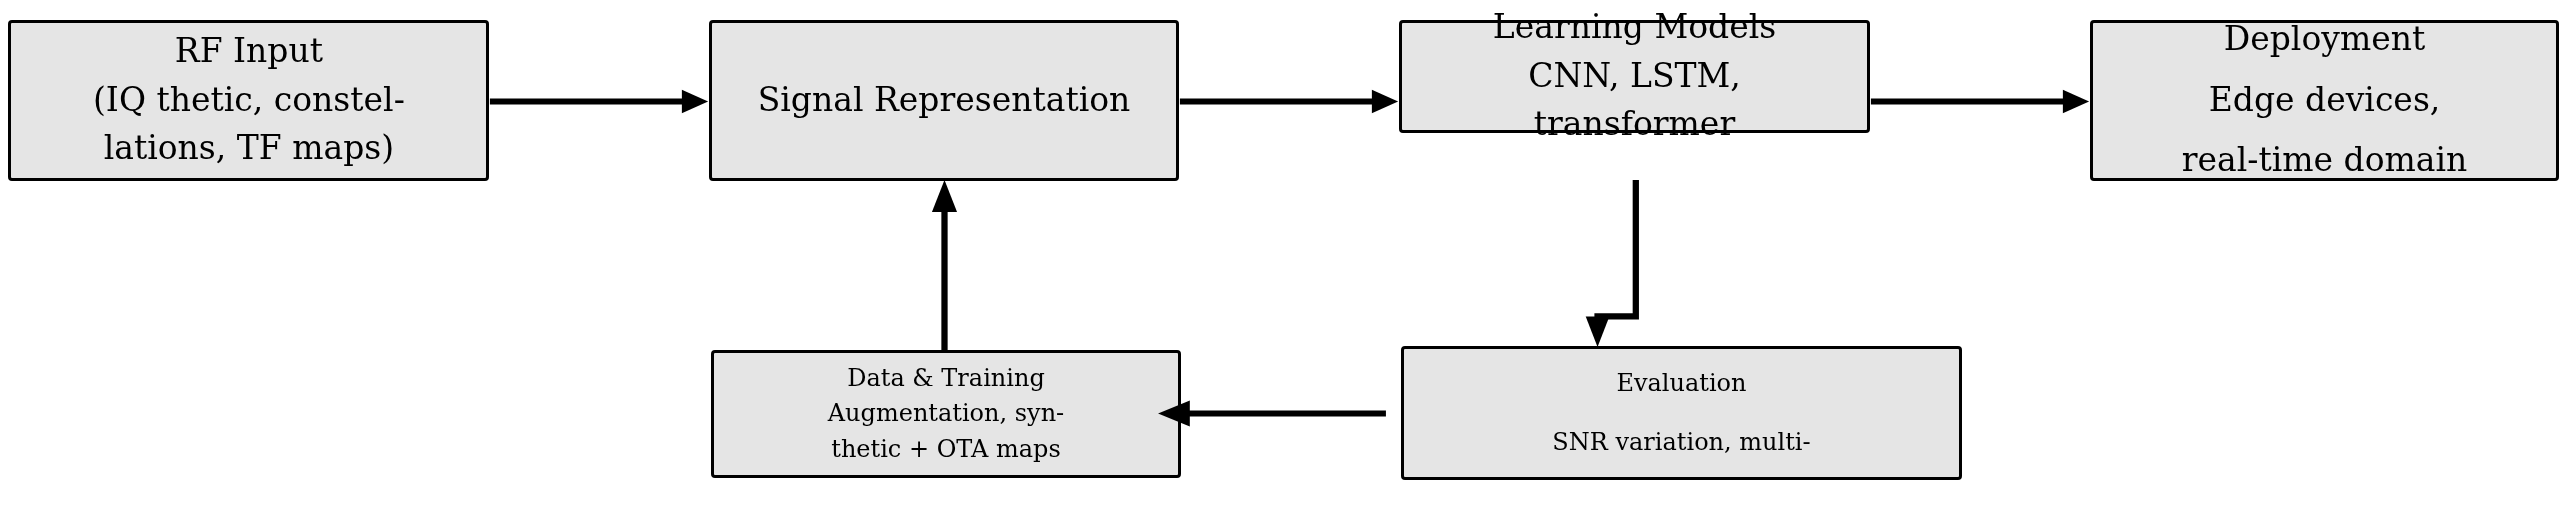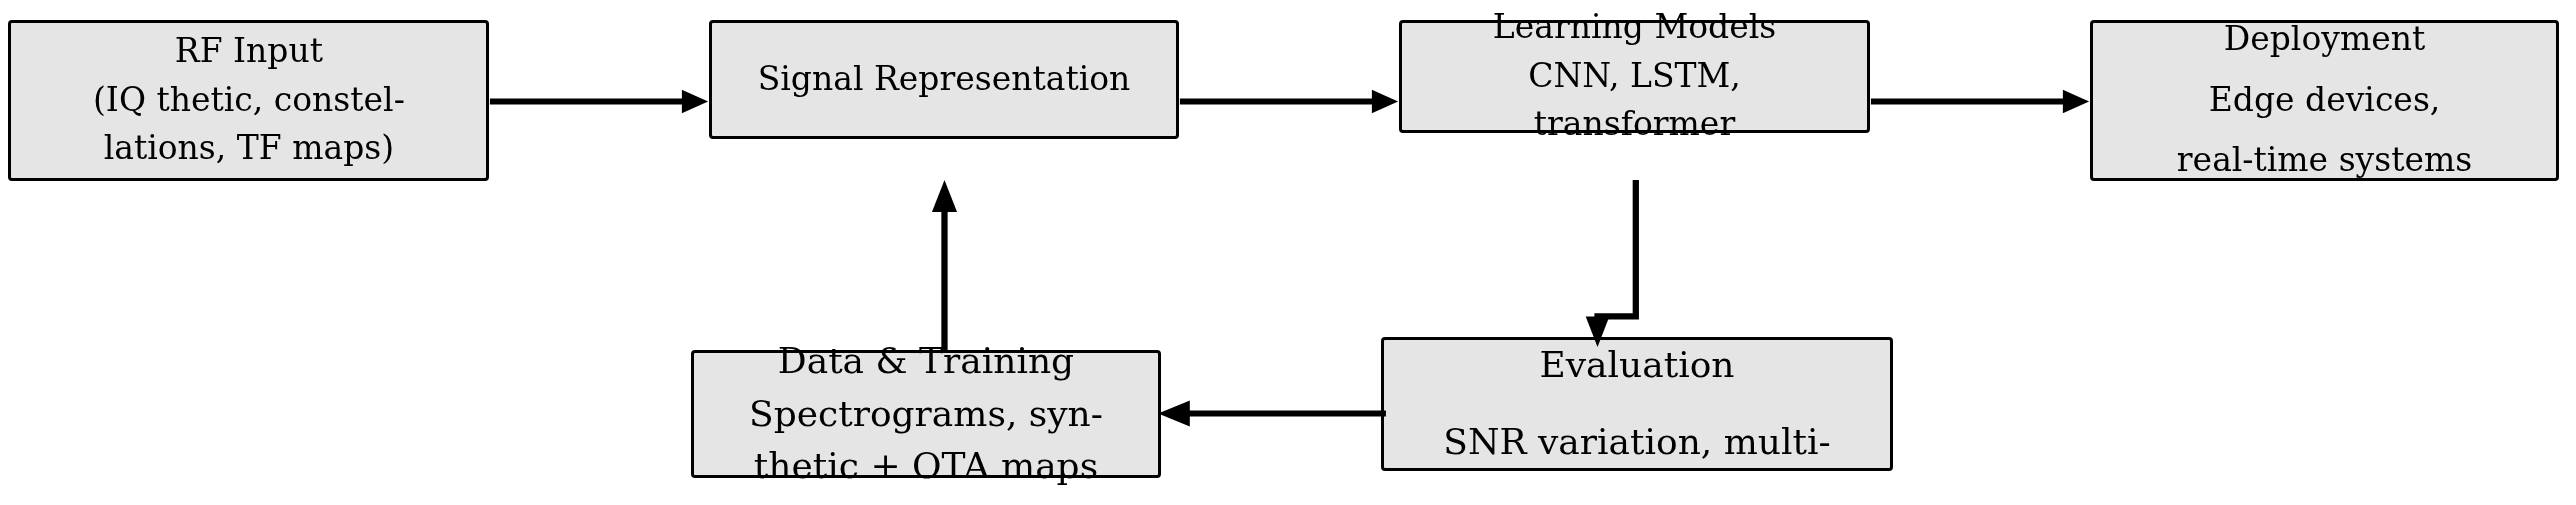--- a/index.html
+++ b/index.html
@@ -35,34 +35,35 @@
     display: block;
     white-space: pre;
   }
   
   .row-top {
     font-size: 33px;
     line-height: 1.47;
   }
   
   .row-bottom {
-    font-size: 36px;
+    font-size: 24px;
     line-height: 1.47;
+    margin-left: 20px;
   }
   .phi {
     font-family: "DejaVu Serif", "Liberation Serif", serif;
     font-style: italic;
   }
   
   #node-rf-input          { left: 8.4px;   top: 19.5px;  width: 481px; height: 161px; }
-  #node-signal-rep        { left: 709px; top: 19.5px;  width: 470px; height: 119px; }
+  #node-signal-rep        { left: 709px; top: 19.5px;  width: 470px; height: 161px; }
   #node-learning-models   { left: 1399px; top: 19.5px;  width: 471px; height: 113px; }
   #node-deployment        { left: 2090px; top: 19.5px;  width: 469px; height: 161px; gap: 12px; }
   #node-data-training     { left: 691px;  top: 350px; width: 470px; height: 128px; }
-  #node-evaluation        { left: 1381px; top: 337px; width: 512px; height: 134px; gap: 24px; }
+  #node-evaluation        { left: 1381px; top: 346px; width: 561px; height: 134px; gap: 24px; }
 
   
   .edge {
     position: absolute;
     overflow: visible;
   }
   .edge svg { display: block; overflow: visible; }
 
   #edge-1-2 { left: 489px;  top: 87px; width: 220px; height: 29px; }
   #edge-2-3 { left: 1179px; top: 87px; width: 220px; height: 29px; }
@@ -88,26 +89,26 @@
 
   <div class="node row-top" id="node-learning-models">
     <span class="line">Learning Models</span>
     <span class="line">CNN, LSTM,</span>
     <span class="line">transformer</span>
   </div>
 
   <div class="node row-top" id="node-deployment">
     <span class="line">Deployment</span>
     <span class="line">Edge devices,</span>
-    <span class="line">real-time systems</span>
+    <span class="line">real-time domain</span>
   </div>
 
   <div class="node row-bottom" id="node-data-training">
     <span class="line">Data &amp; Training</span>
-    <span class="line">Spectrograms, syn-</span>
+    <span class="line">Augmentation, syn-</span>
     <span class="line">thetic + OTA maps</span>
   </div>
 
   <div class="node row-bottom" id="node-evaluation">
     <span class="line">Evaluation</span>
     <span class="line">SNR variation, multi-</span>
   </div>
 
   <div class="edge" id="edge-1-2">
     <svg width="220" height="29" viewBox="0 0 316 42">

